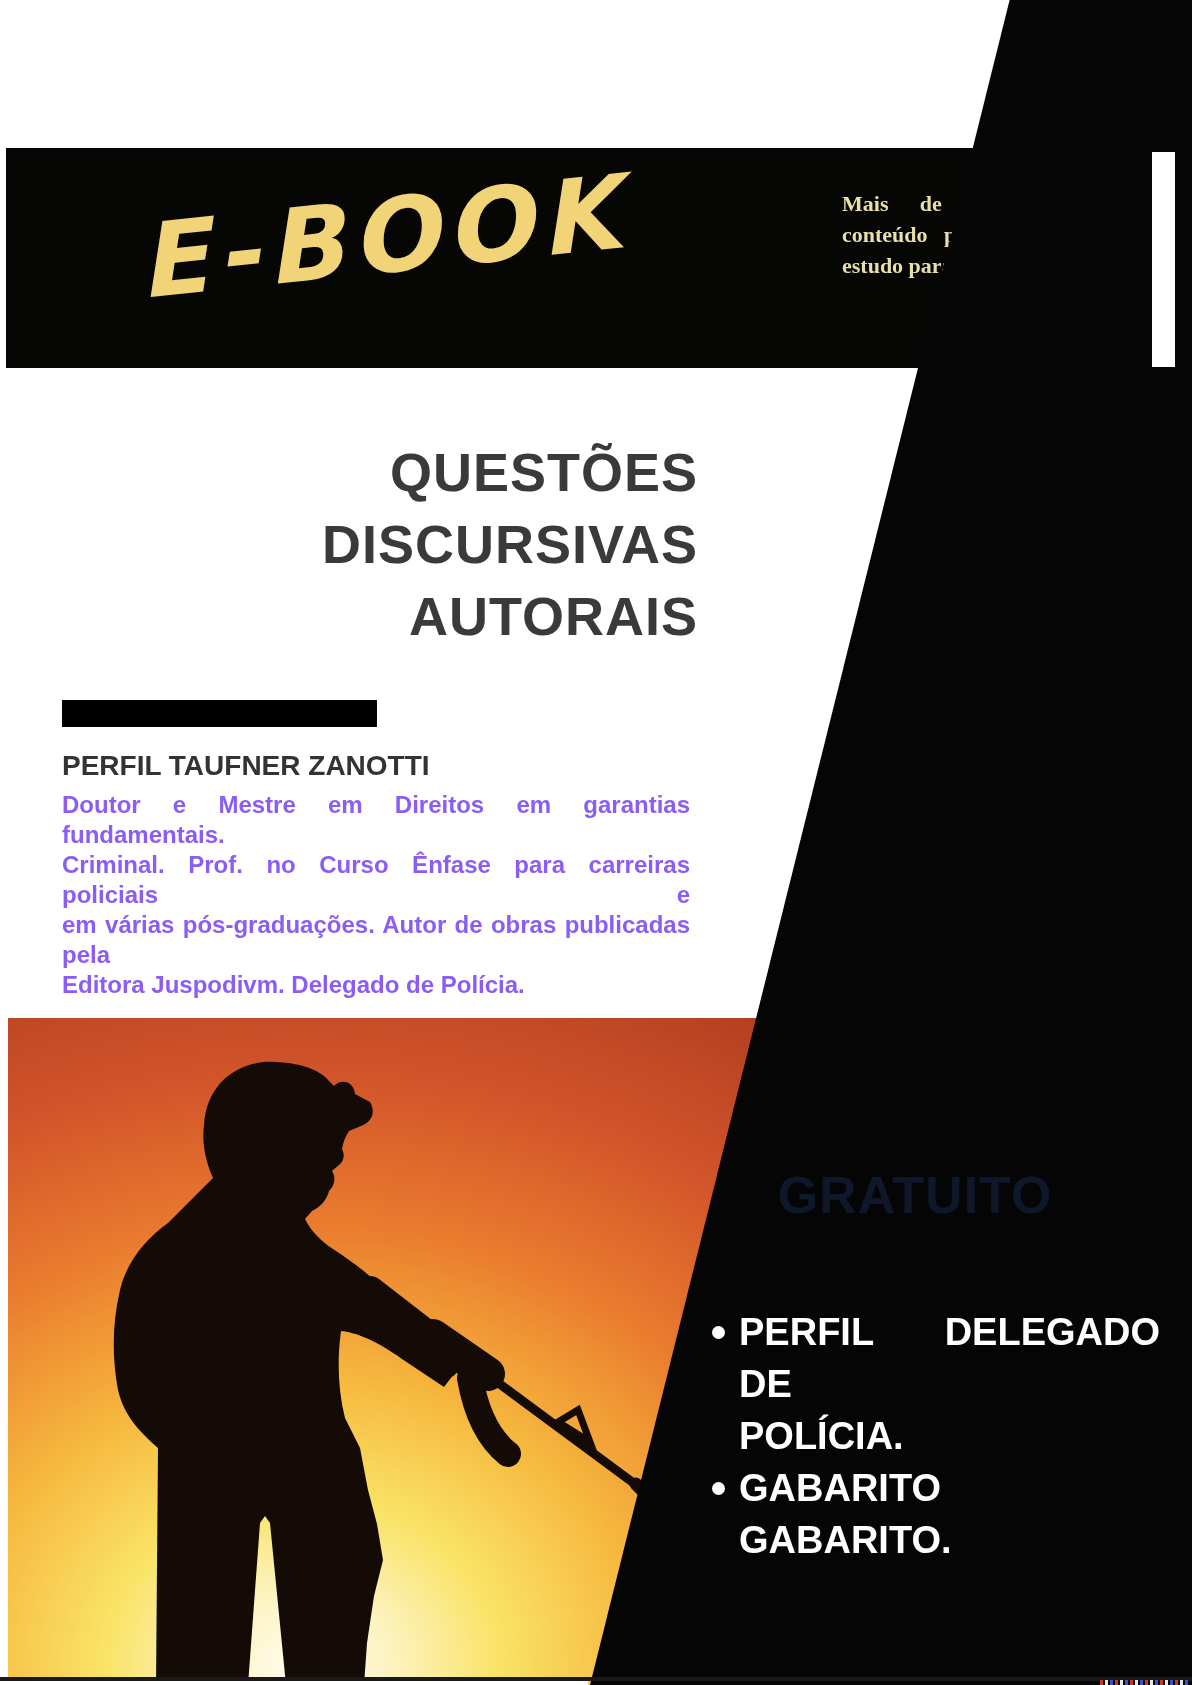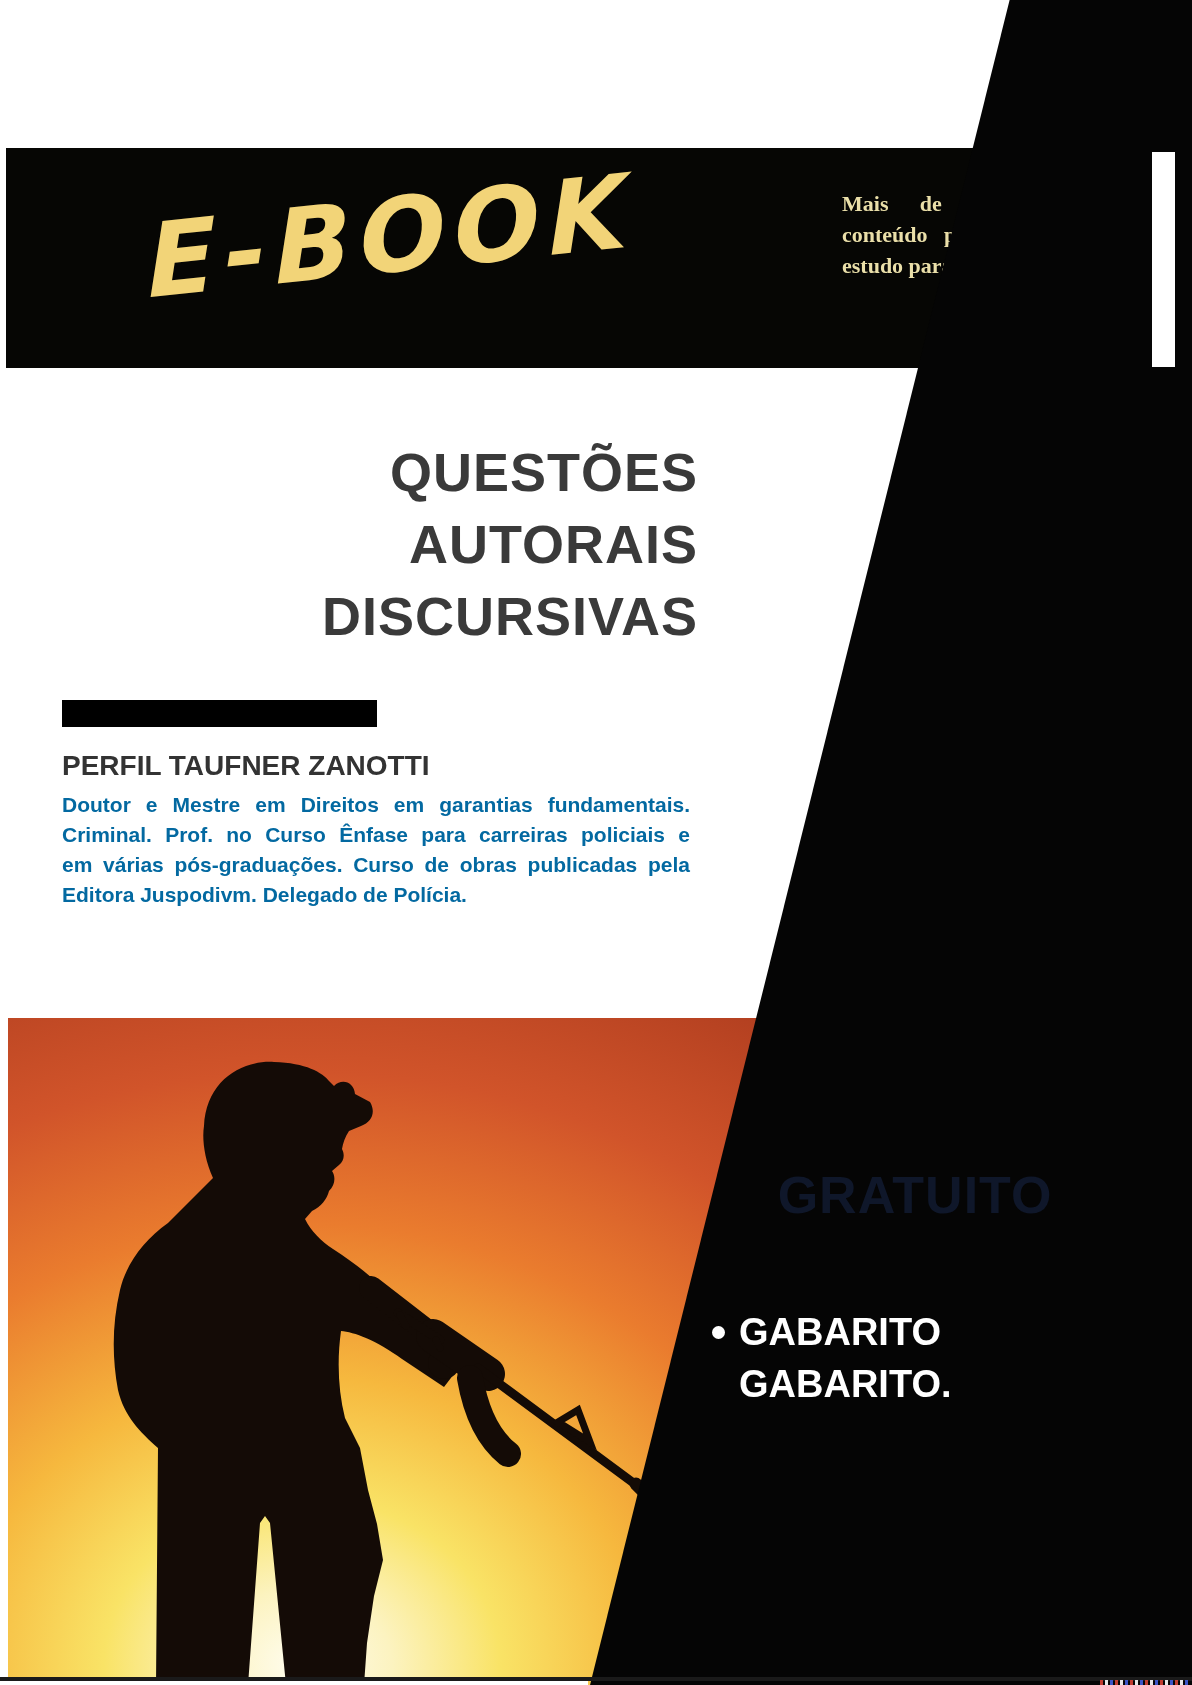--- a/index.html
+++ b/index.html
@@ -39,21 +39,21 @@
     position:absolute;left:98px;top:436px;width:600px;text-align:right;
     font-weight:bold;font-size:54px;line-height:72px;letter-spacing:1px;color:#3a3a3a;z-index:2;
   }
   .divider-bar{position:absolute;left:62px;top:700px;width:315px;height:27px;background:#000000;z-index:2;}
   .author-name{
     position:absolute;left:62px;top:750px;width:640px;
     font-weight:bold;font-size:28px;color:#333333;z-index:2;
   }
   .author-bio{
     position:absolute;left:62px;top:790px;width:628px;
-    font-weight:bold;font-size:21px;line-height:30px;color:#0369a1;z-index:2;
+    font-weight:bold;font-size:24px;line-height:30px;color:#8b5cf6;z-index:2;
   }
   .author-bio .line{text-align:justify;text-justify:inter-word;}
   .author-bio .line.just{text-align-last:justify;}
   
   .photo{
     position:absolute;left:8px;top:1018px;width:1176px;height:667px;z-index:1;
     background:radial-gradient(ellipse 900px 760px at 25% 97%,
       #fffdf0 0%, #fcf3c0 10%, #f9e366 22%, #f6b83e 38%, #ea7c2e 58%, #d1542a 78%, #b23f20 100%);
   }
   .photo svg{position:absolute;left:0;top:0;}
@@ -158,39 +158,46 @@
       <div class="line just">conteúdo para auxiliar o seu</div>
       <div class="line">estudo para concurso público.</div>
     </div>
     <div class="banner-tagline">Juntos, até a provação!</div>
   </div>
 
   <div class="white-bar"></div>
 
   <div class="main-title">
     <div>QUESTÕES</div>
+    <div>DISCURSIVAS</div>
     <div>AUTORAIS</div>
-    <div>DISCURSIVAS</div>
   </div>
 
   <div class="divider-bar"></div>
 
   <div class="author-name">PERFIL TAUFNER ZANOTTI</div>
   <div class="author-bio">
     <div class="line just">Doutor e Mestre em Direitos em garantias fundamentais.</div>
     <div class="line just">Criminal. Prof. no Curso Ênfase para carreiras policiais e</div>
-    <div class="line just">em várias pós-graduações. Curso de obras publicadas pela</div>
+    <div class="line just">em várias pós-graduações. Autor de obras publicadas pela</div>
     <div class="line">Editora Juspodivm. Delegado de Polícia.</div>
   </div>
 
   <div class="offer-headline">GRATUITO</div>
   <div class="offer-bullets">
     <div class="bullet-item">
       <span class="bullet-dot"></span>
       <div class="bullet-text">
+        <div class="line just">PERFIL DELEGADO DE</div>
+        <div class="line">POLÍCIA.</div>
+      </div>
+    </div>
+    <div class="bullet-item">
+      <span class="bullet-dot"></span>
+      <div class="bullet-text">
         <div class="line">GABARITO GABARITO.</div>
       </div>
     </div>
   </div>
 
   <div class="watermark">
       <span style="background: rgb(194, 59, 46);"></span>
       <span style="background: rgb(232, 232, 232);"></span>
       <span style="background: rgb(58, 85, 200);"></span>
       <span style="background: rgb(194, 59, 46);"></span>

